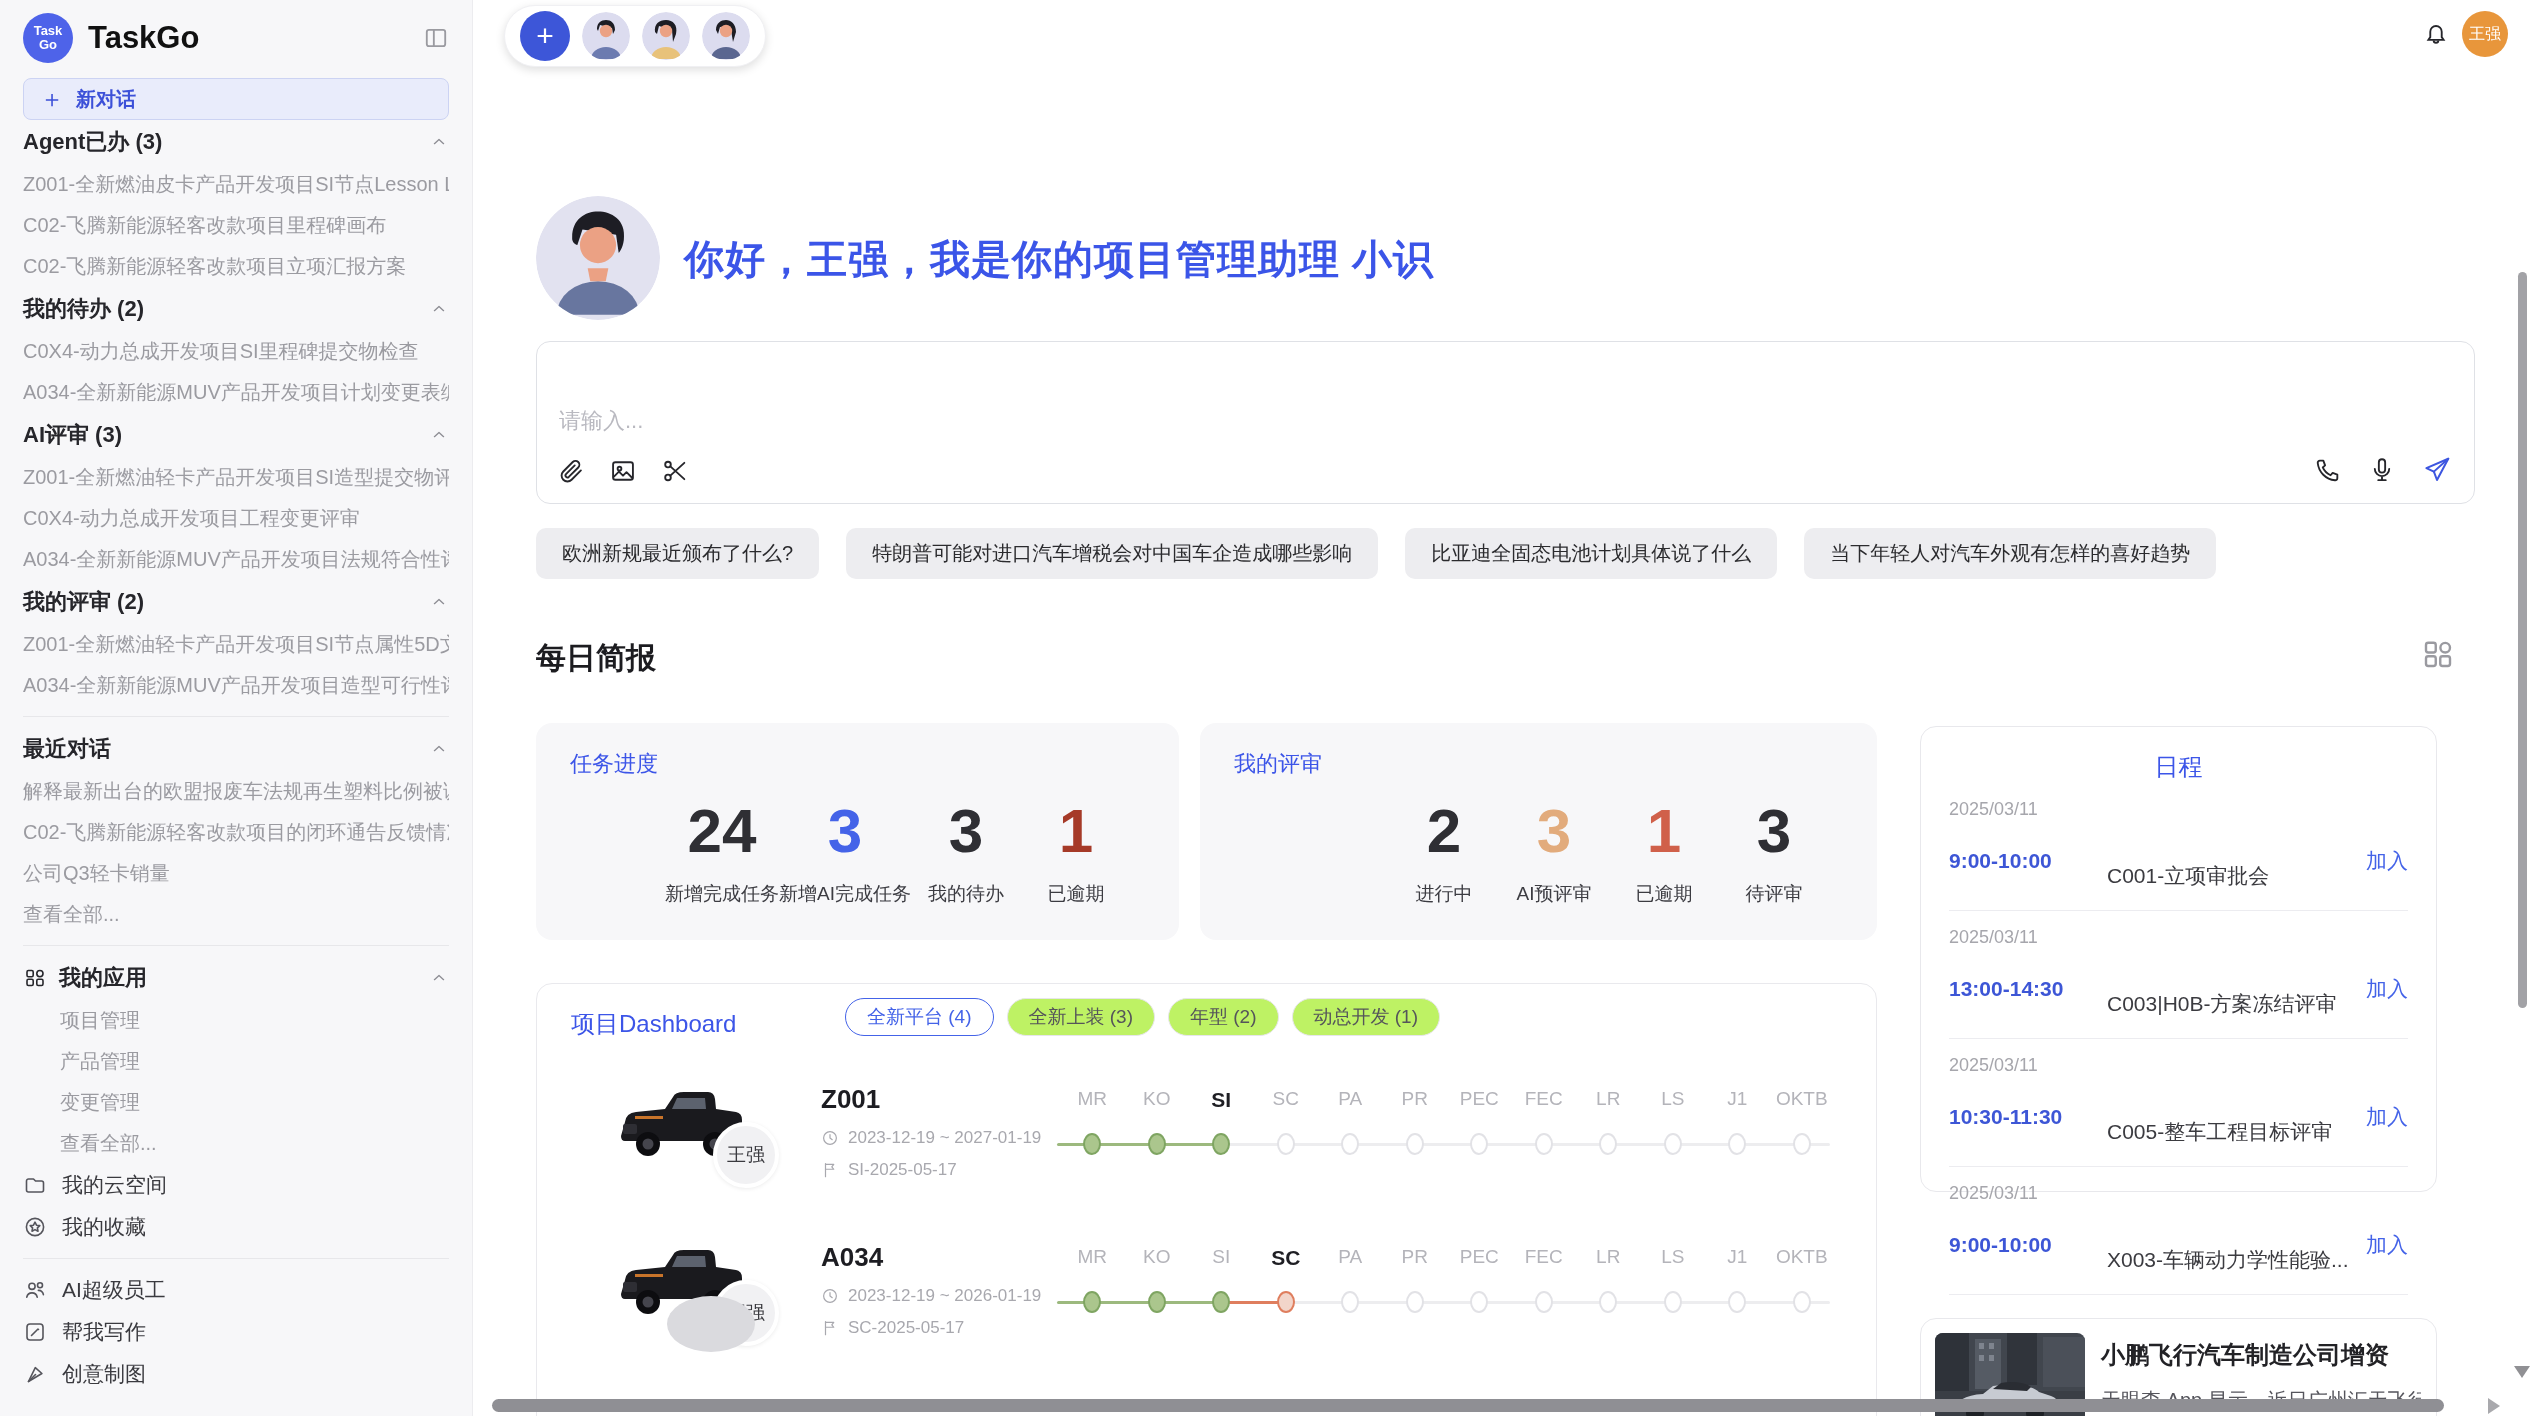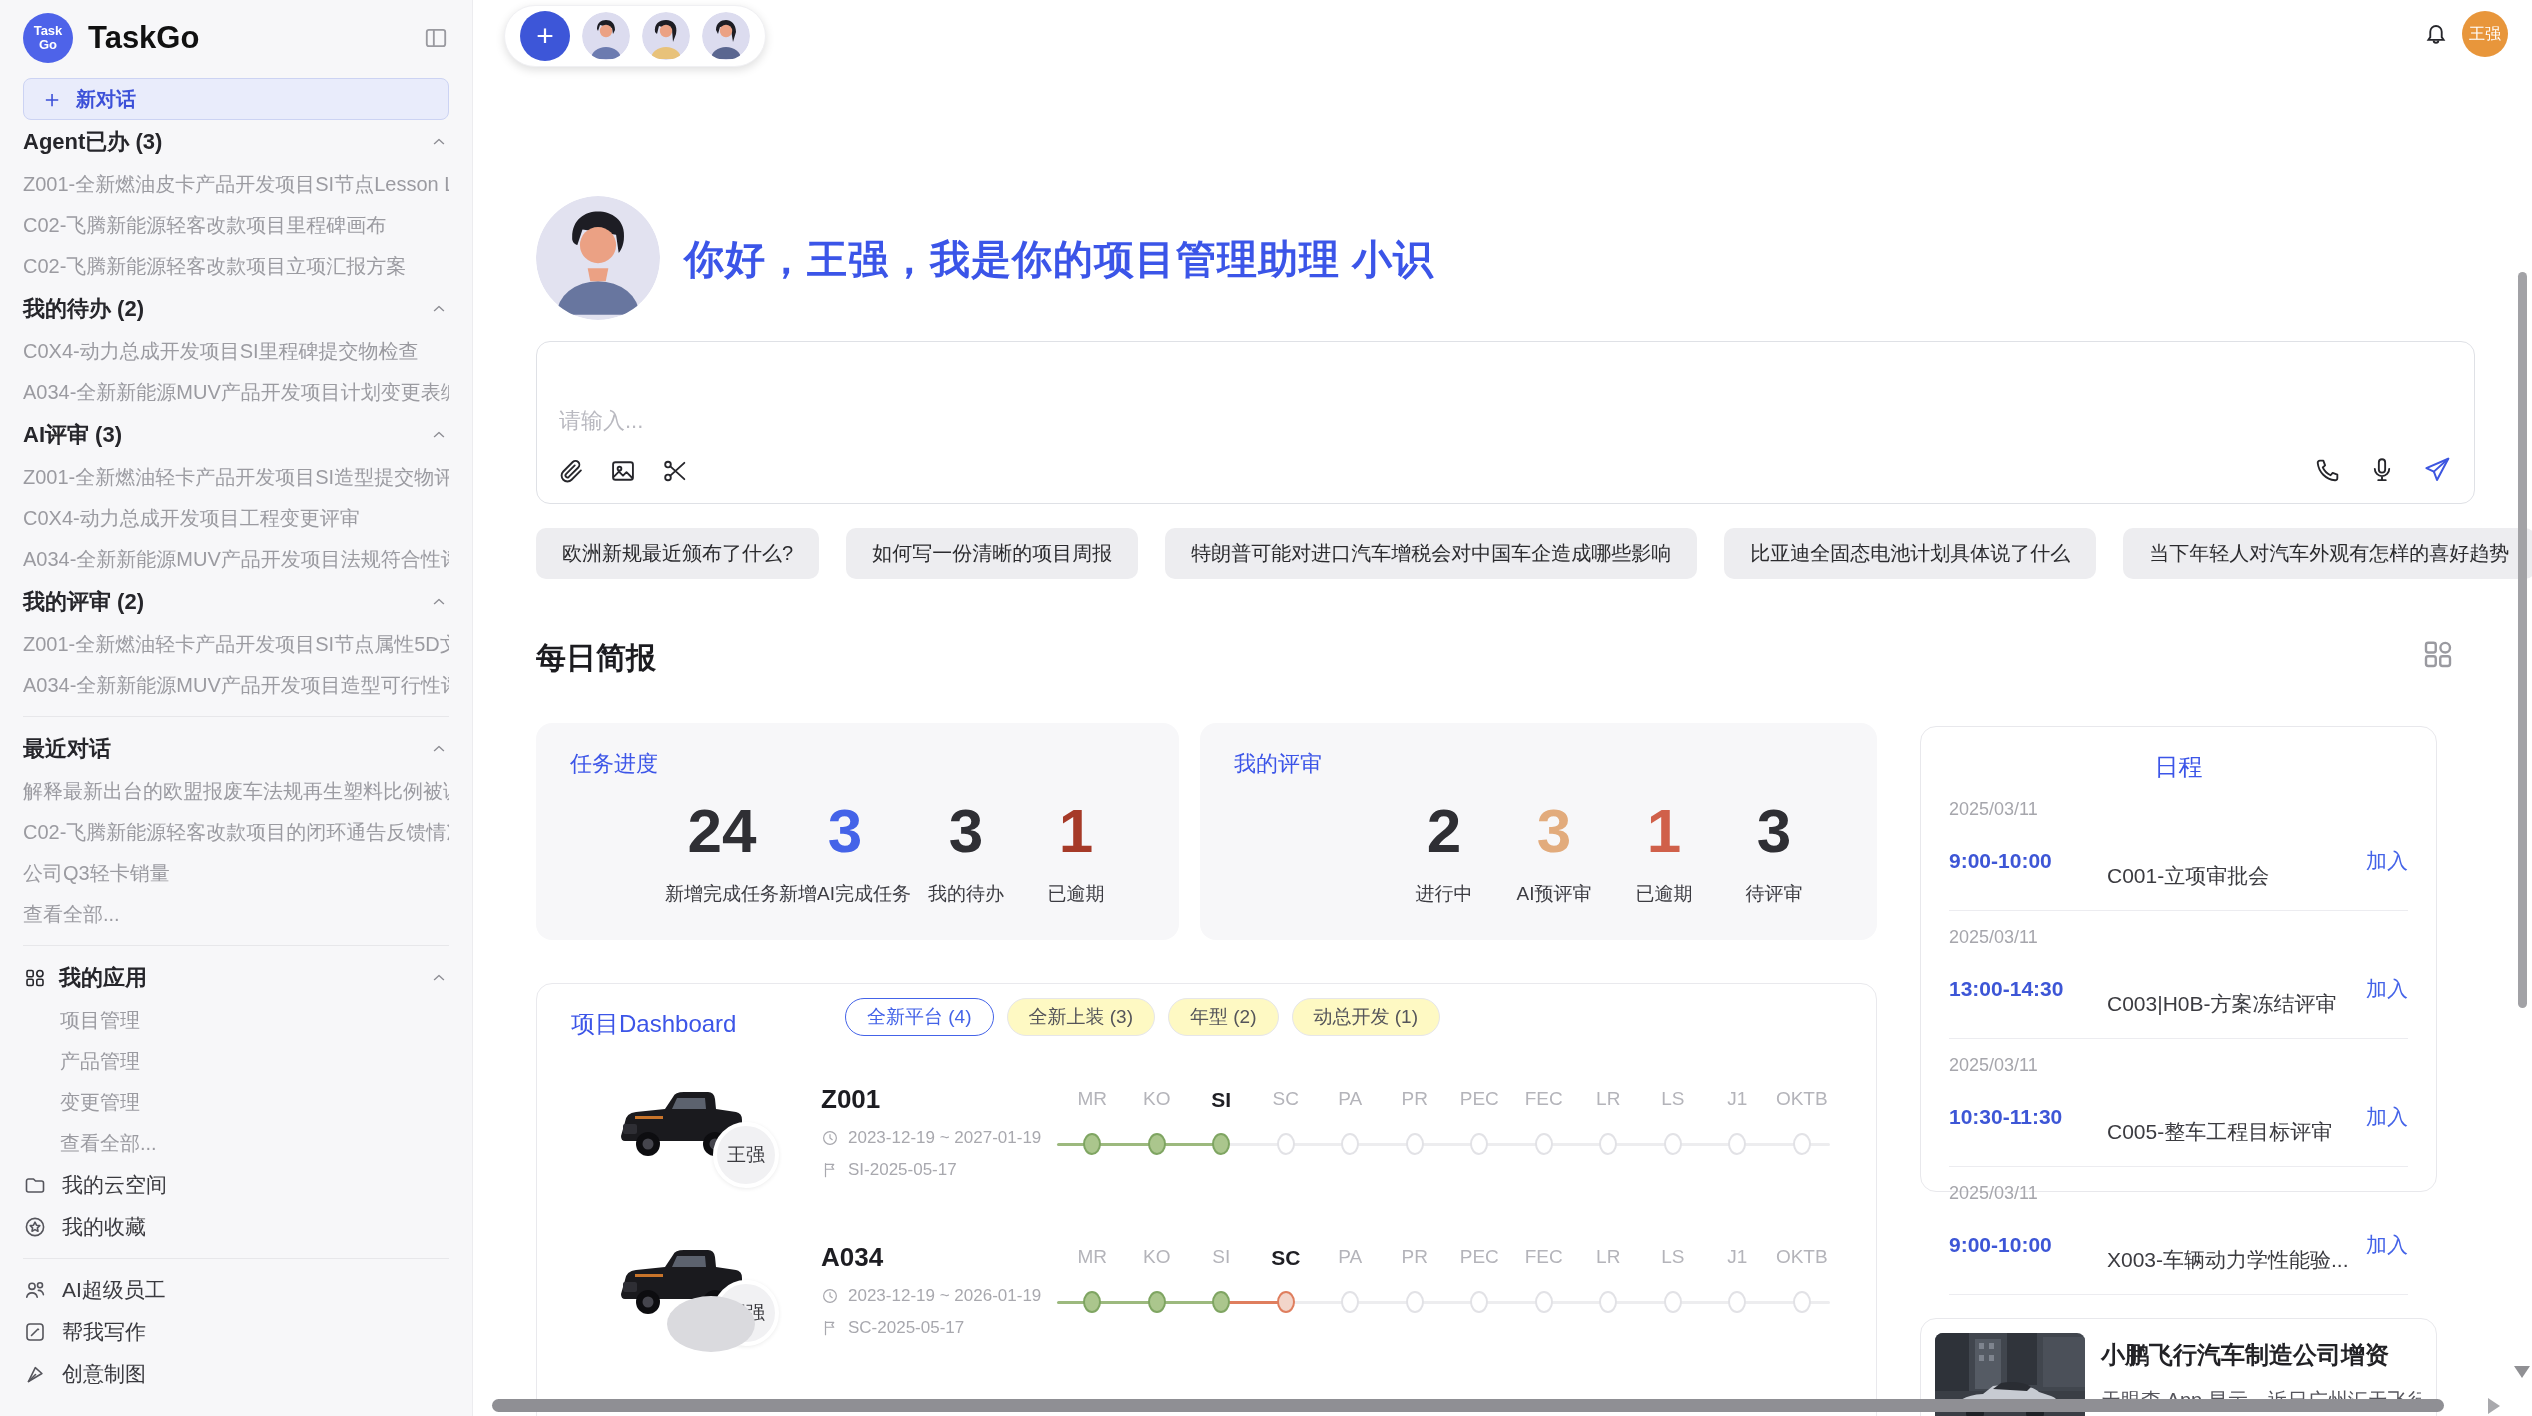--- a/index.html
+++ b/index.html
@@ -73,21 +73,21 @@
   .stat-col{text-align:center;min-width:110px;}
   .stat-num{font-size:62px;font-weight:600;line-height:84px;}
   .stat-lab{font-size:19px;color:#3c3c42;margin-top:8px;}
 
   
   #dash{position:absolute;left:536px;top:983px;width:1341px;height:470px;background:#fff;
         border:1px solid #e9e9ed;border-radius:16px;}
   #dash-title{position:absolute;left:34px;top:24px;font-size:24px;color:#3c55e8;}
   #filters{position:absolute;left:308px;top:14px;display:flex;gap:13px;}
   .fpill{height:38px;line-height:36px;padding:0 21px;border-radius:19px;font-size:19px;cursor:pointer;
-         background:#fef9c3;border:1px solid #e6e6e9;color:#55555a;white-space:nowrap;}
+         background:#bef264;border:1px solid #e6e6e9;color:#55555a;white-space:nowrap;}
   .fpill.active{background:#fff;border:1px solid #4463e8;color:#4463e8;}
   #projects{position:absolute;left:0;top:90px;right:0;}
   .proj{position:relative;height:158px;}
   .truck{position:absolute;left:78px;top:6px;}
   .owner{position:absolute;left:176px;top:48px;width:66px;height:66px;border-radius:50%;background:#f1f1f3;
          border:4px solid #fff;box-shadow:0 1px 4px rgba(0,0,0,.08);display:flex;align-items:center;
          justify-content:center;font-size:19px;color:#3a3a3f;}
   .pcode{position:absolute;left:284px;top:10px;font-size:26px;font-weight:700;color:#1d1d22;}
   .pmeta{position:absolute;left:284px;display:flex;align-items:center;gap:9px;font-size:17px;color:#a8a8ae;}
   .pmeta.m1{top:54px;} .pmeta.m2{top:86px;}
@@ -362,21 +362,20 @@
         <svg width="30" height="30" viewBox="0 0 24 24" fill="none" stroke="currentColor" stroke-width="1.6" stroke-linecap="round" stroke-linejoin="round">
           <path d="M21 3L3.5 10.5l6 2.8L12 20z"></path>
           <path d="M21 3l-11.5 10.3"></path>
         </svg>
       </span>
     </div>
 </div>
 
 <div id="chips">
     <div class="chip">欧洲新规最近颁布了什么?</div>
-    <div class="chip">如何写一份清晰的项目周报</div>
     <div class="chip">特朗普可能对进口汽车增税会对中国车企造成哪些影响</div>
     <div class="chip">比亚迪全固态电池计划具体说了什么</div>
     <div class="chip">当下年轻人对汽车外观有怎样的喜好趋势</div>
   </div>
 
 <div id="brief-title">每日简报</div>
 <span id="brief-grid-icon" class="icn">
   <svg width="36" height="36" viewBox="0 0 24 24" fill="none" stroke="currentColor" stroke-width="1.6">
     <rect x="4" y="4.5" width="6.5" height="6.5" rx="1.5"></rect>
       <circle cx="16.8" cy="7.8" r="3.2"></circle>

